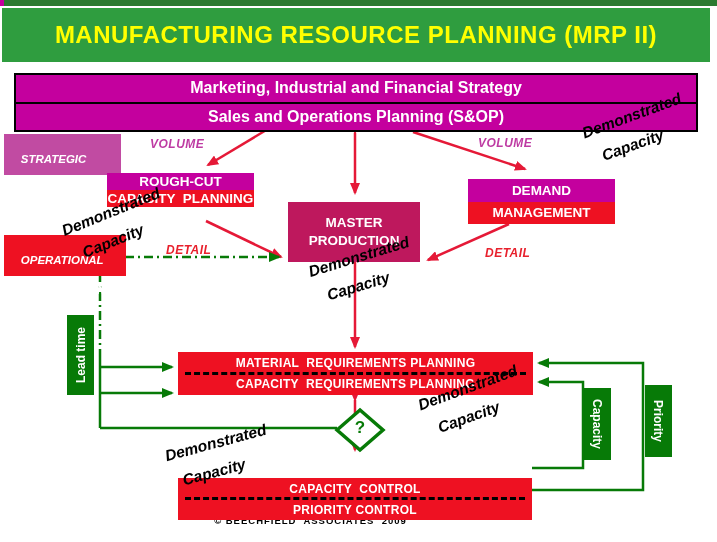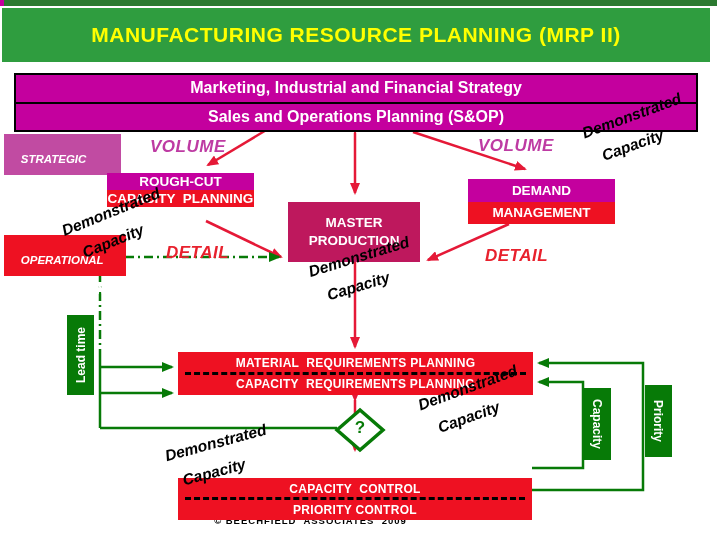--- a/index.html
+++ b/index.html
@@ -5,34 +5,34 @@
   html,body{margin:0;padding:0;background:#fff;}
   #slide{
     position:relative;width:717px;height:542px;background:#fff;overflow:hidden;
     font-family:"Liberation Sans",sans-serif;font-weight:bold;
   }
   
   #topstrip{position:absolute;left:0;top:0;width:717px;height:6px;background:#2B7A30;}
   #topcorner{position:absolute;left:0;top:0;width:4px;height:6px;background:#C4009E;}
   #header{position:absolute;left:2px;top:8px;width:708px;height:54px;background:#2F9D3F;
     display:flex;align-items:center;justify-content:center;}
-  #header .t{color:#FFFF00;font-size:21px;letter-spacing:.5px;white-space:pre;}
+  #header .t{color:#FFFF00;font-size:24px;letter-spacing:.5px;white-space:pre;}
   
   #strategy{position:absolute;left:14px;top:73px;width:680px;height:55px;background:#C4009E;
     border:2px solid #000;display:flex;flex-direction:column;}
   #strategy .row{flex:1;display:flex;align-items:center;justify-content:center;color:#fff;
     font-size:16px;white-space:pre;}
   #strategy .row.first{border-bottom:2px solid #000;}
   
   .side-label{position:absolute;color:#fff;font-style:italic;font-size:11.5px;line-height:1.3;
     padding:3px 16px 0 4px;white-space:pre;}
   #strategic{left:4px;top:134px;width:97px;height:38px;background:#C14BA2;}
   #operational{left:4px;top:235px;width:102px;height:38px;background:#EE1122;}
   
-  .flow-word{position:absolute;font-style:italic;font-size:17px;letter-spacing:.5px;white-space:pre;}
+  .flow-word{position:absolute;font-style:italic;font-size:12px;letter-spacing:.5px;white-space:pre;}
   .volume{color:#BE3BA3;}
   .detail{color:#E8212D;}
   #volL{left:150px;top:137px;} #volR{left:478px;top:136px;}
   #detL{left:166px;top:243px;} #detR{left:485px;top:246px;}
   
   .split-box{position:absolute;display:flex;flex-direction:column;color:#fff;font-size:13.5px;text-align:center;}
   .split-box .half{flex:1;display:flex;align-items:center;justify-content:center;white-space:pre;}
   .split-box .mag{background:#C4009E;}
   .split-box .red{background:#EE1122;}
   #roughcut{left:107px;top:173px;width:147px;height:34px;}

